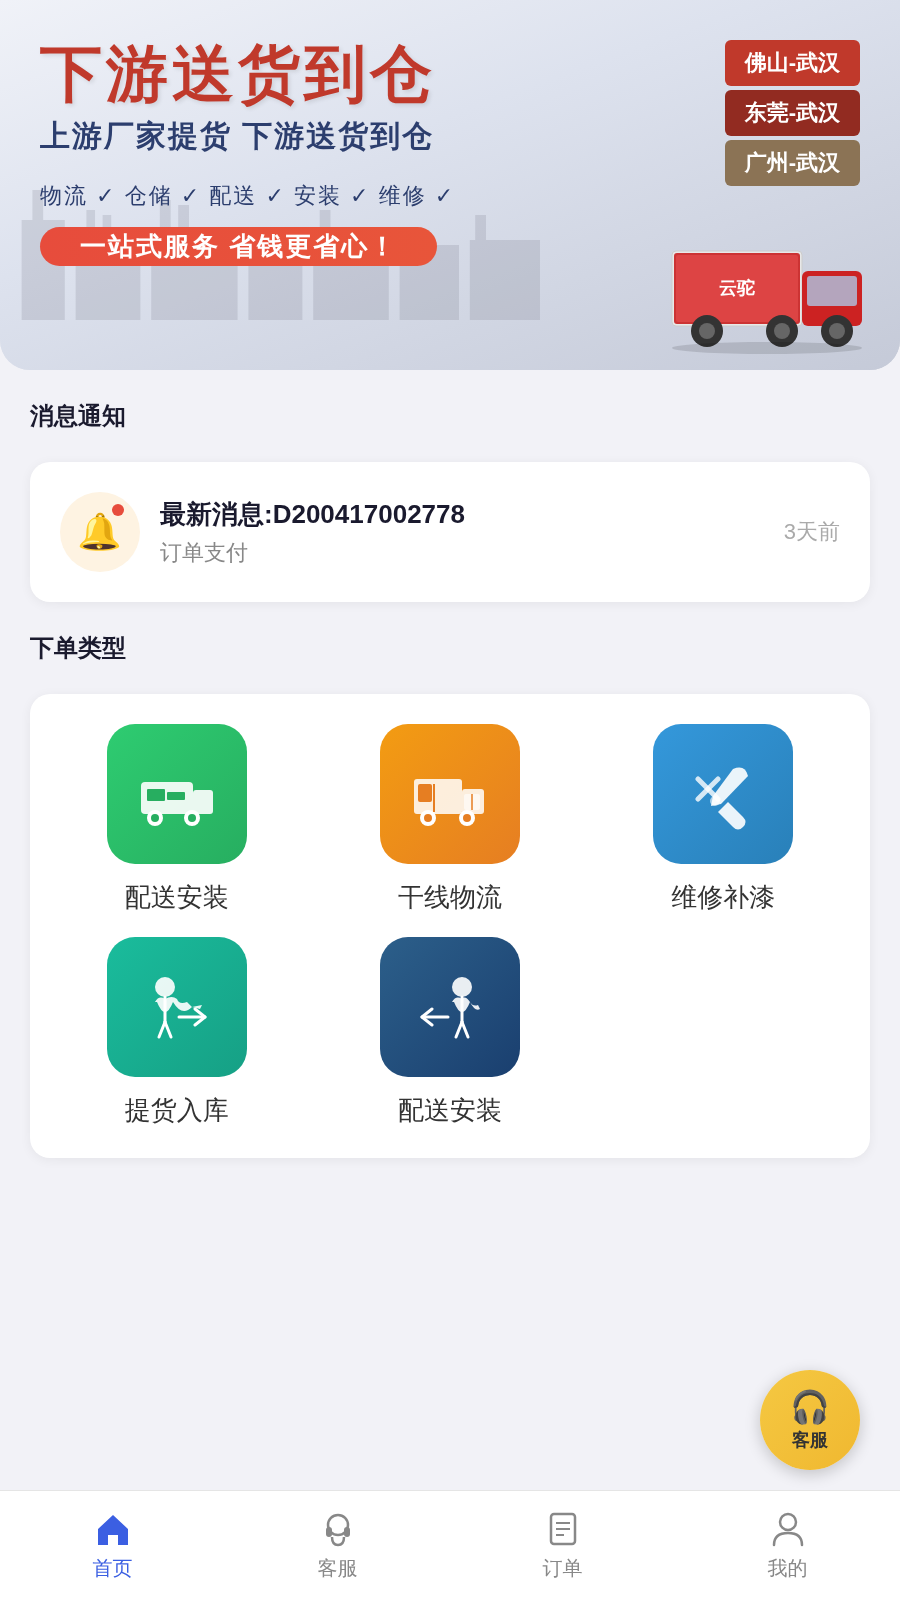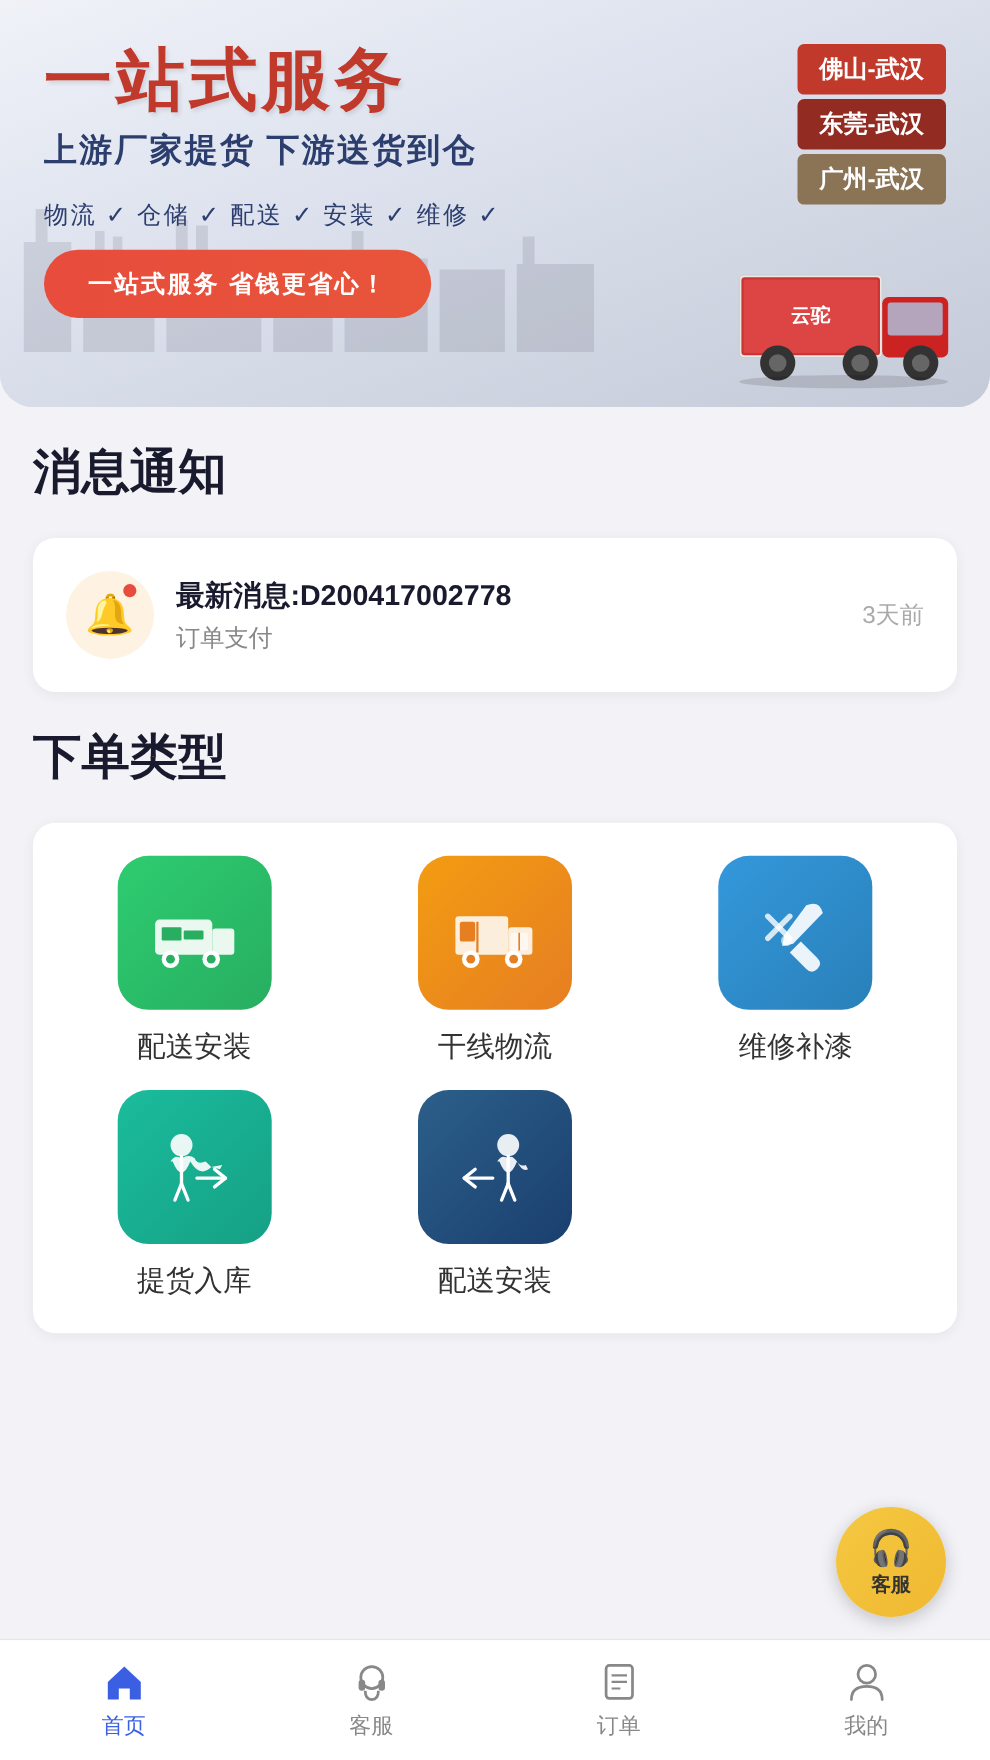--- a/index.html
+++ b/index.html
@@ -50,23 +50,23 @@
     .banner-features {
       font-size: 22px;
       color: #2c3e6e;
       margin-top: 24px;
       letter-spacing: 2px;
     }
     .banner-cta {
       display: inline-block;
       background: linear-gradient(90deg, #e74c3c, #e8553a);
       color: white;
-      font-size: 22px;
+      font-size: 26px;
       font-weight: 700;
-      padding: 16px 40px;
+      padding: 2px 40px;
       border-radius: 50px;
       margin-top: 16px;
       letter-spacing: 2px;
     }
     .banner-routes {
       position: absolute;
       top: 40px;
       right: 40px;
       display: flex;
       flex-direction: column;
@@ -91,21 +91,21 @@
       bottom: 10px;
       right: 28px;
       z-index: 3;
     }
 
     
     .section {
       padding: 30px 30px 10px;
     }
     .section-title {
-      font-size: 44px;
+      font-size: 24px;
       font-weight: 800;
       color: #1a1a2e;
       margin-bottom: 20px;
     }
 
     
     .notification-card {
       background: white;
       border-radius: 20px;
       padding: 30px;
@@ -277,21 +277,21 @@
     <rect x="165" y="45" width="10" height="25" fill="#556"></rect>
     <rect x="230" y="90" width="50" height="70" fill="#556"></rect>
     <rect x="290" y="75" width="70" height="85" fill="#556"></rect>
     <rect x="296" y="50" width="10" height="25" fill="#556"></rect>
     <rect x="370" y="85" width="55" height="75" fill="#556"></rect>
     <rect x="435" y="80" width="65" height="80" fill="#556"></rect>
     <rect x="440" y="55" width="10" height="25" fill="#556"></rect>
   </svg>
 
   <div class="banner-content">
-    <div class="banner-title">一站式服务</div>
+    <div class="banner-title">下游送货到仓</div>
     <div class="banner-subtitle">上游厂家提货  下游送货到仓</div>
     <div class="banner-features">物流 ✓  仓储 ✓  配送 ✓  安装 ✓  维修 ✓</div>
     <div class="banner-cta">一站式服务  省钱更省心！</div>
   </div>
 
   <div class="banner-routes">
     <div class="route-badge red">佛山-武汉</div>
     <div class="route-badge dark-red">东莞-武汉</div>
     <div class="route-badge olive" style="background:#8b7355;">广州-武汉</div>
   </div>

